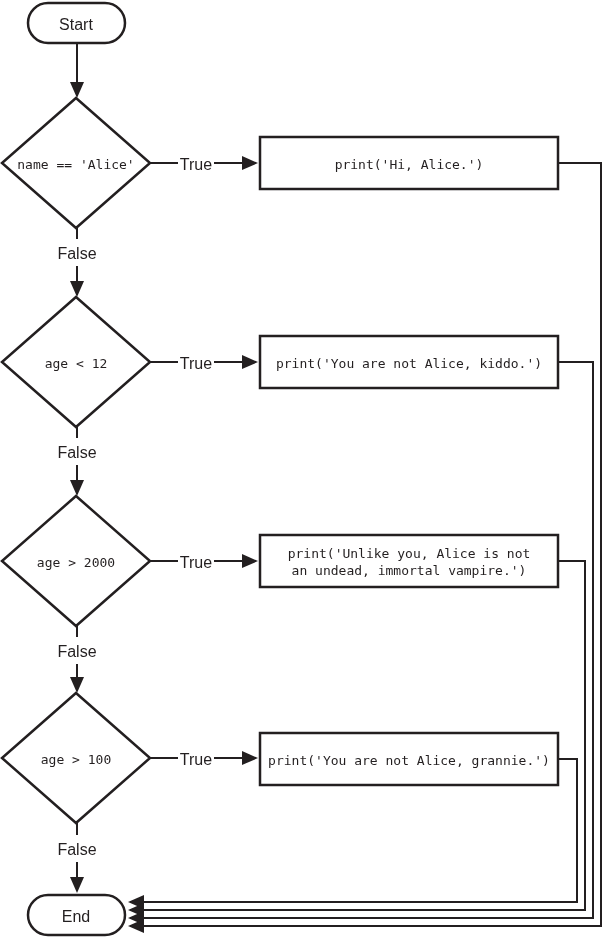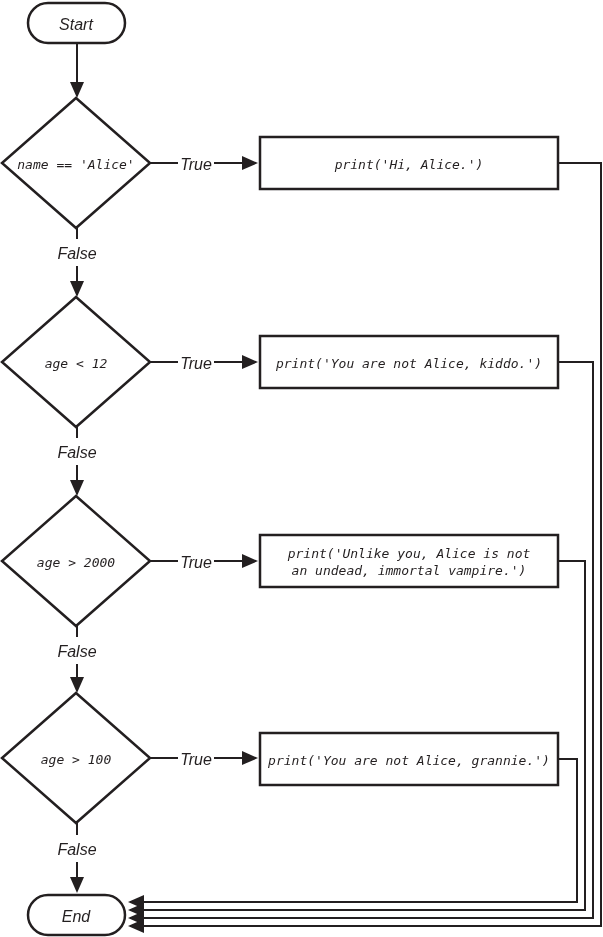--- a/index.html
+++ b/index.html
@@ -6,21 +6,20 @@
     margin: 0;
     padding: 0;
     background: #ffffff;
   }
   .stage {
     position: relative;
     width: 603px;
     height: 937px;
     background: #ffffff;
     font-family: "Liberation Sans", sans-serif;
-    font-style: italic;
   }
   svg { display: block; }
   .shape {
     fill: #ffffff;
     stroke: #231f20;
     stroke-width: 2.5;
   }
   .flow {
     fill: none;
     stroke: #231f20;

